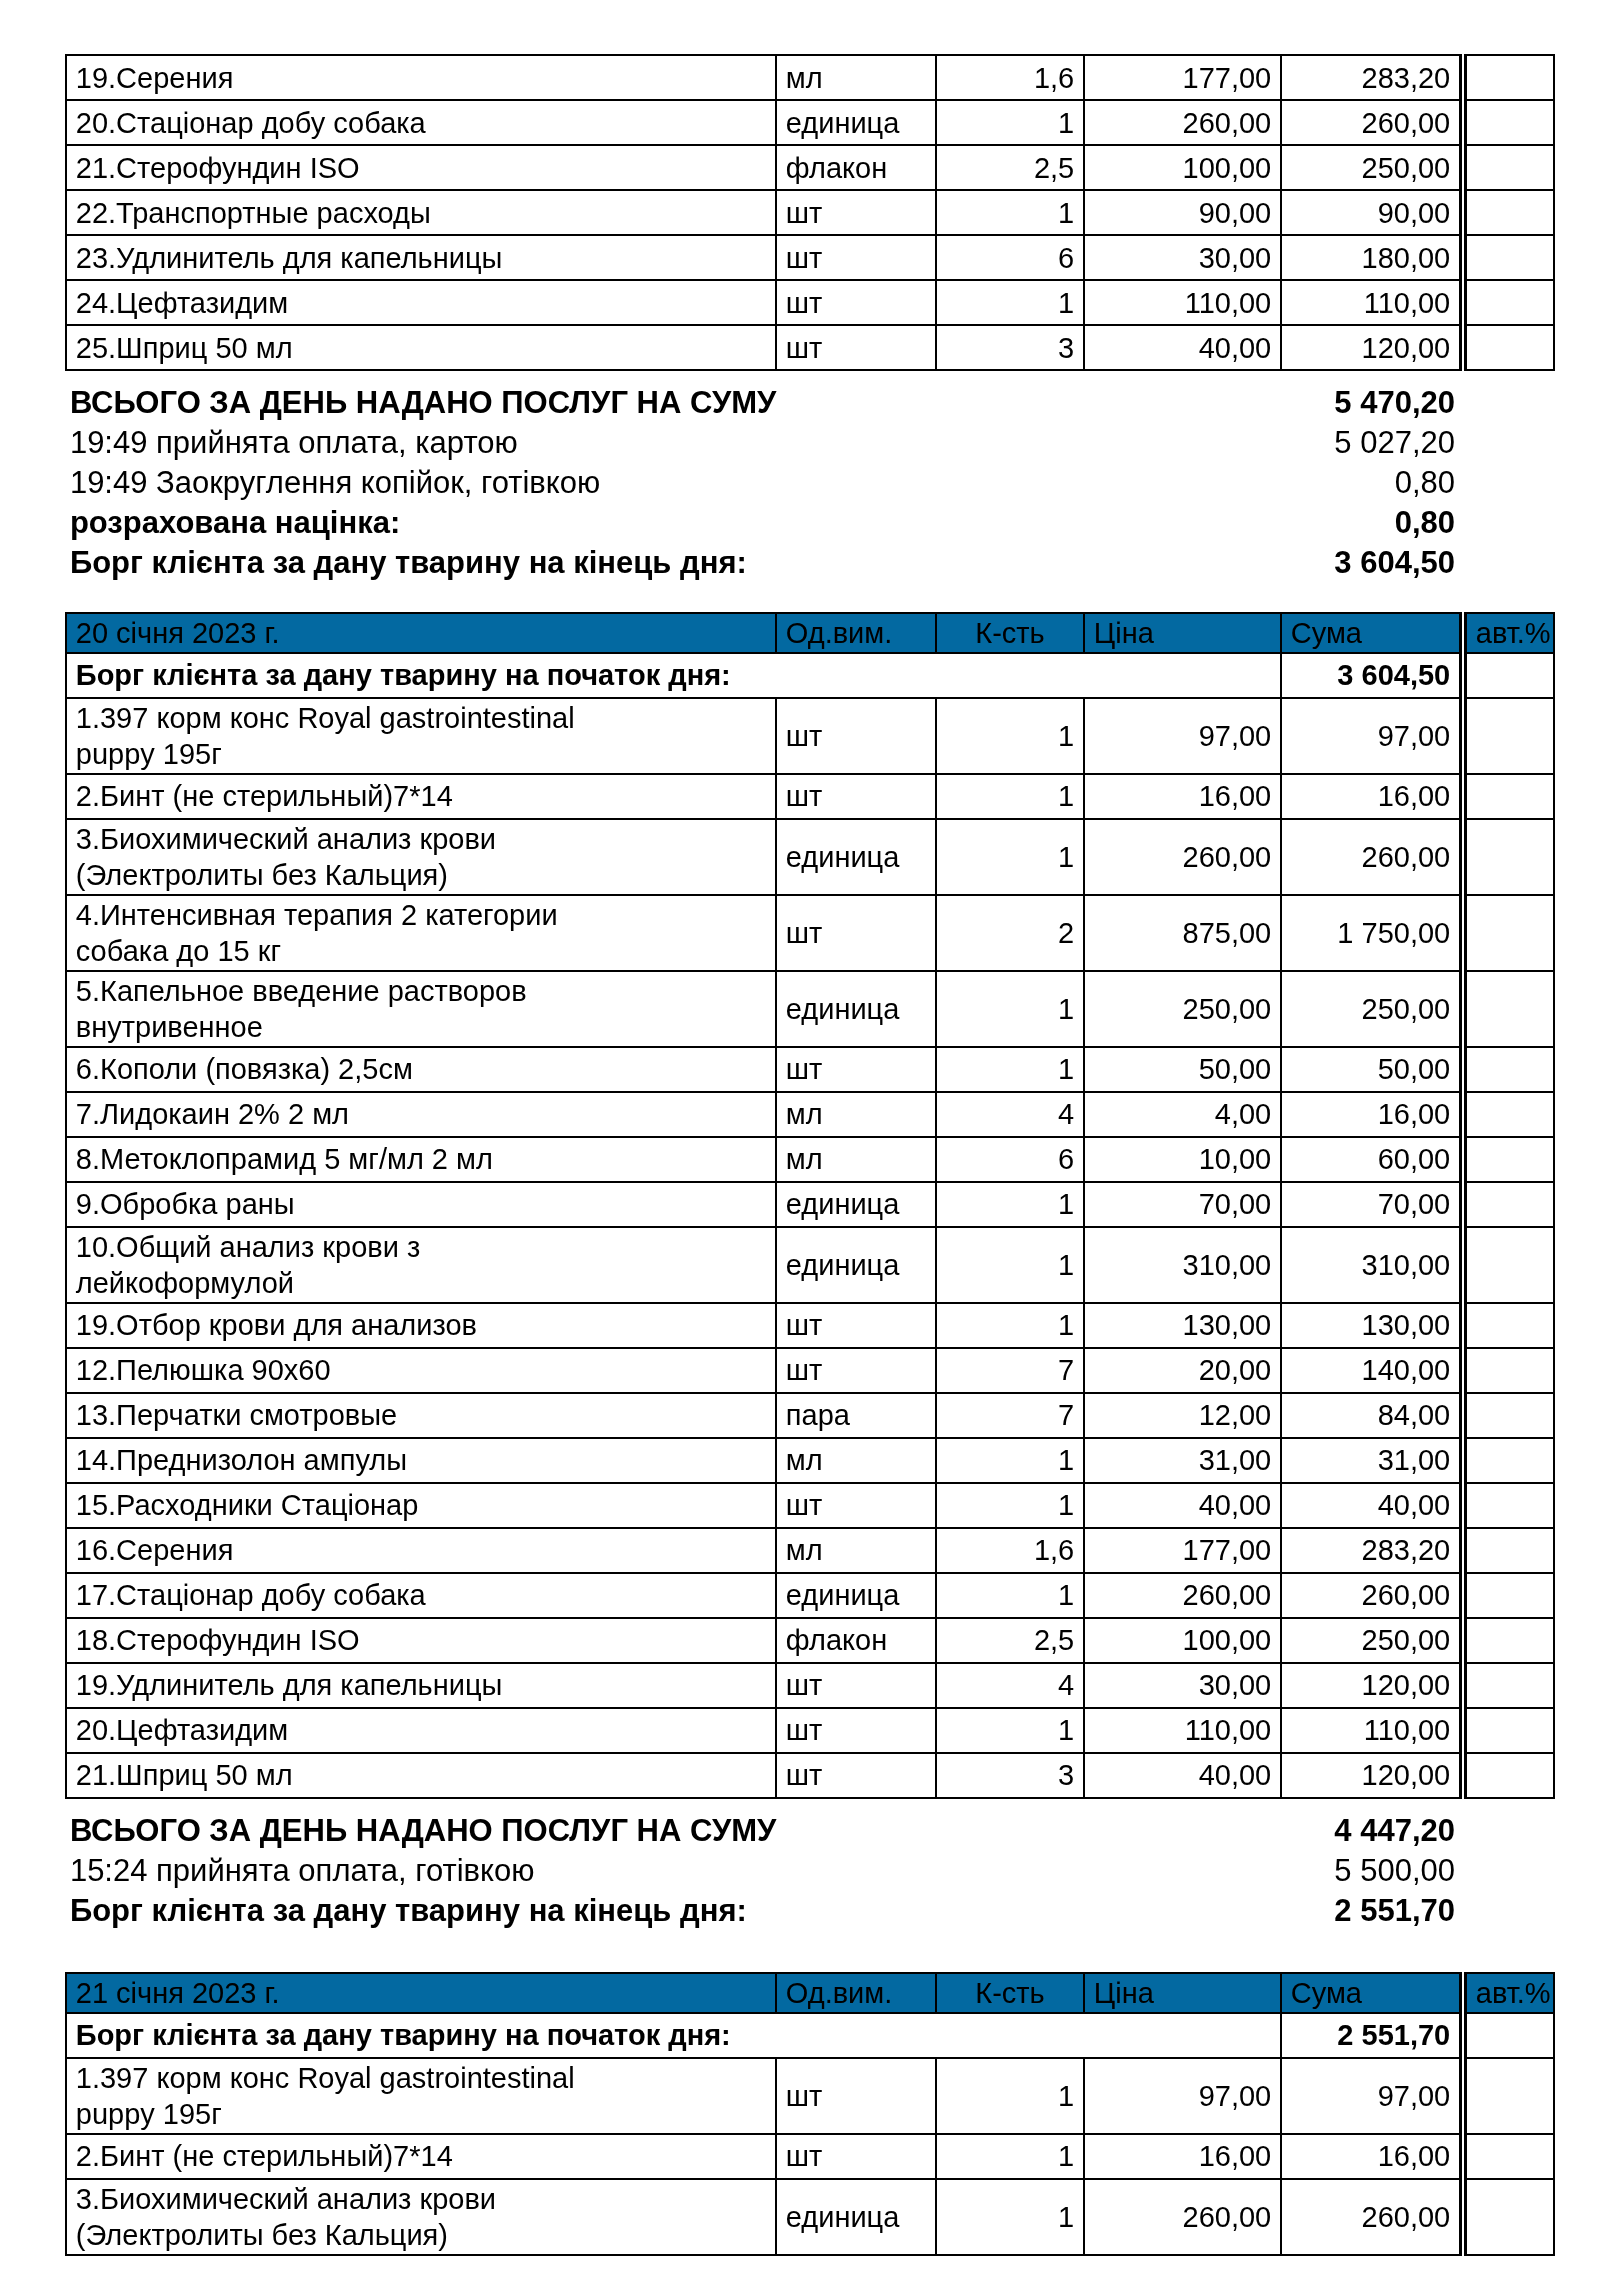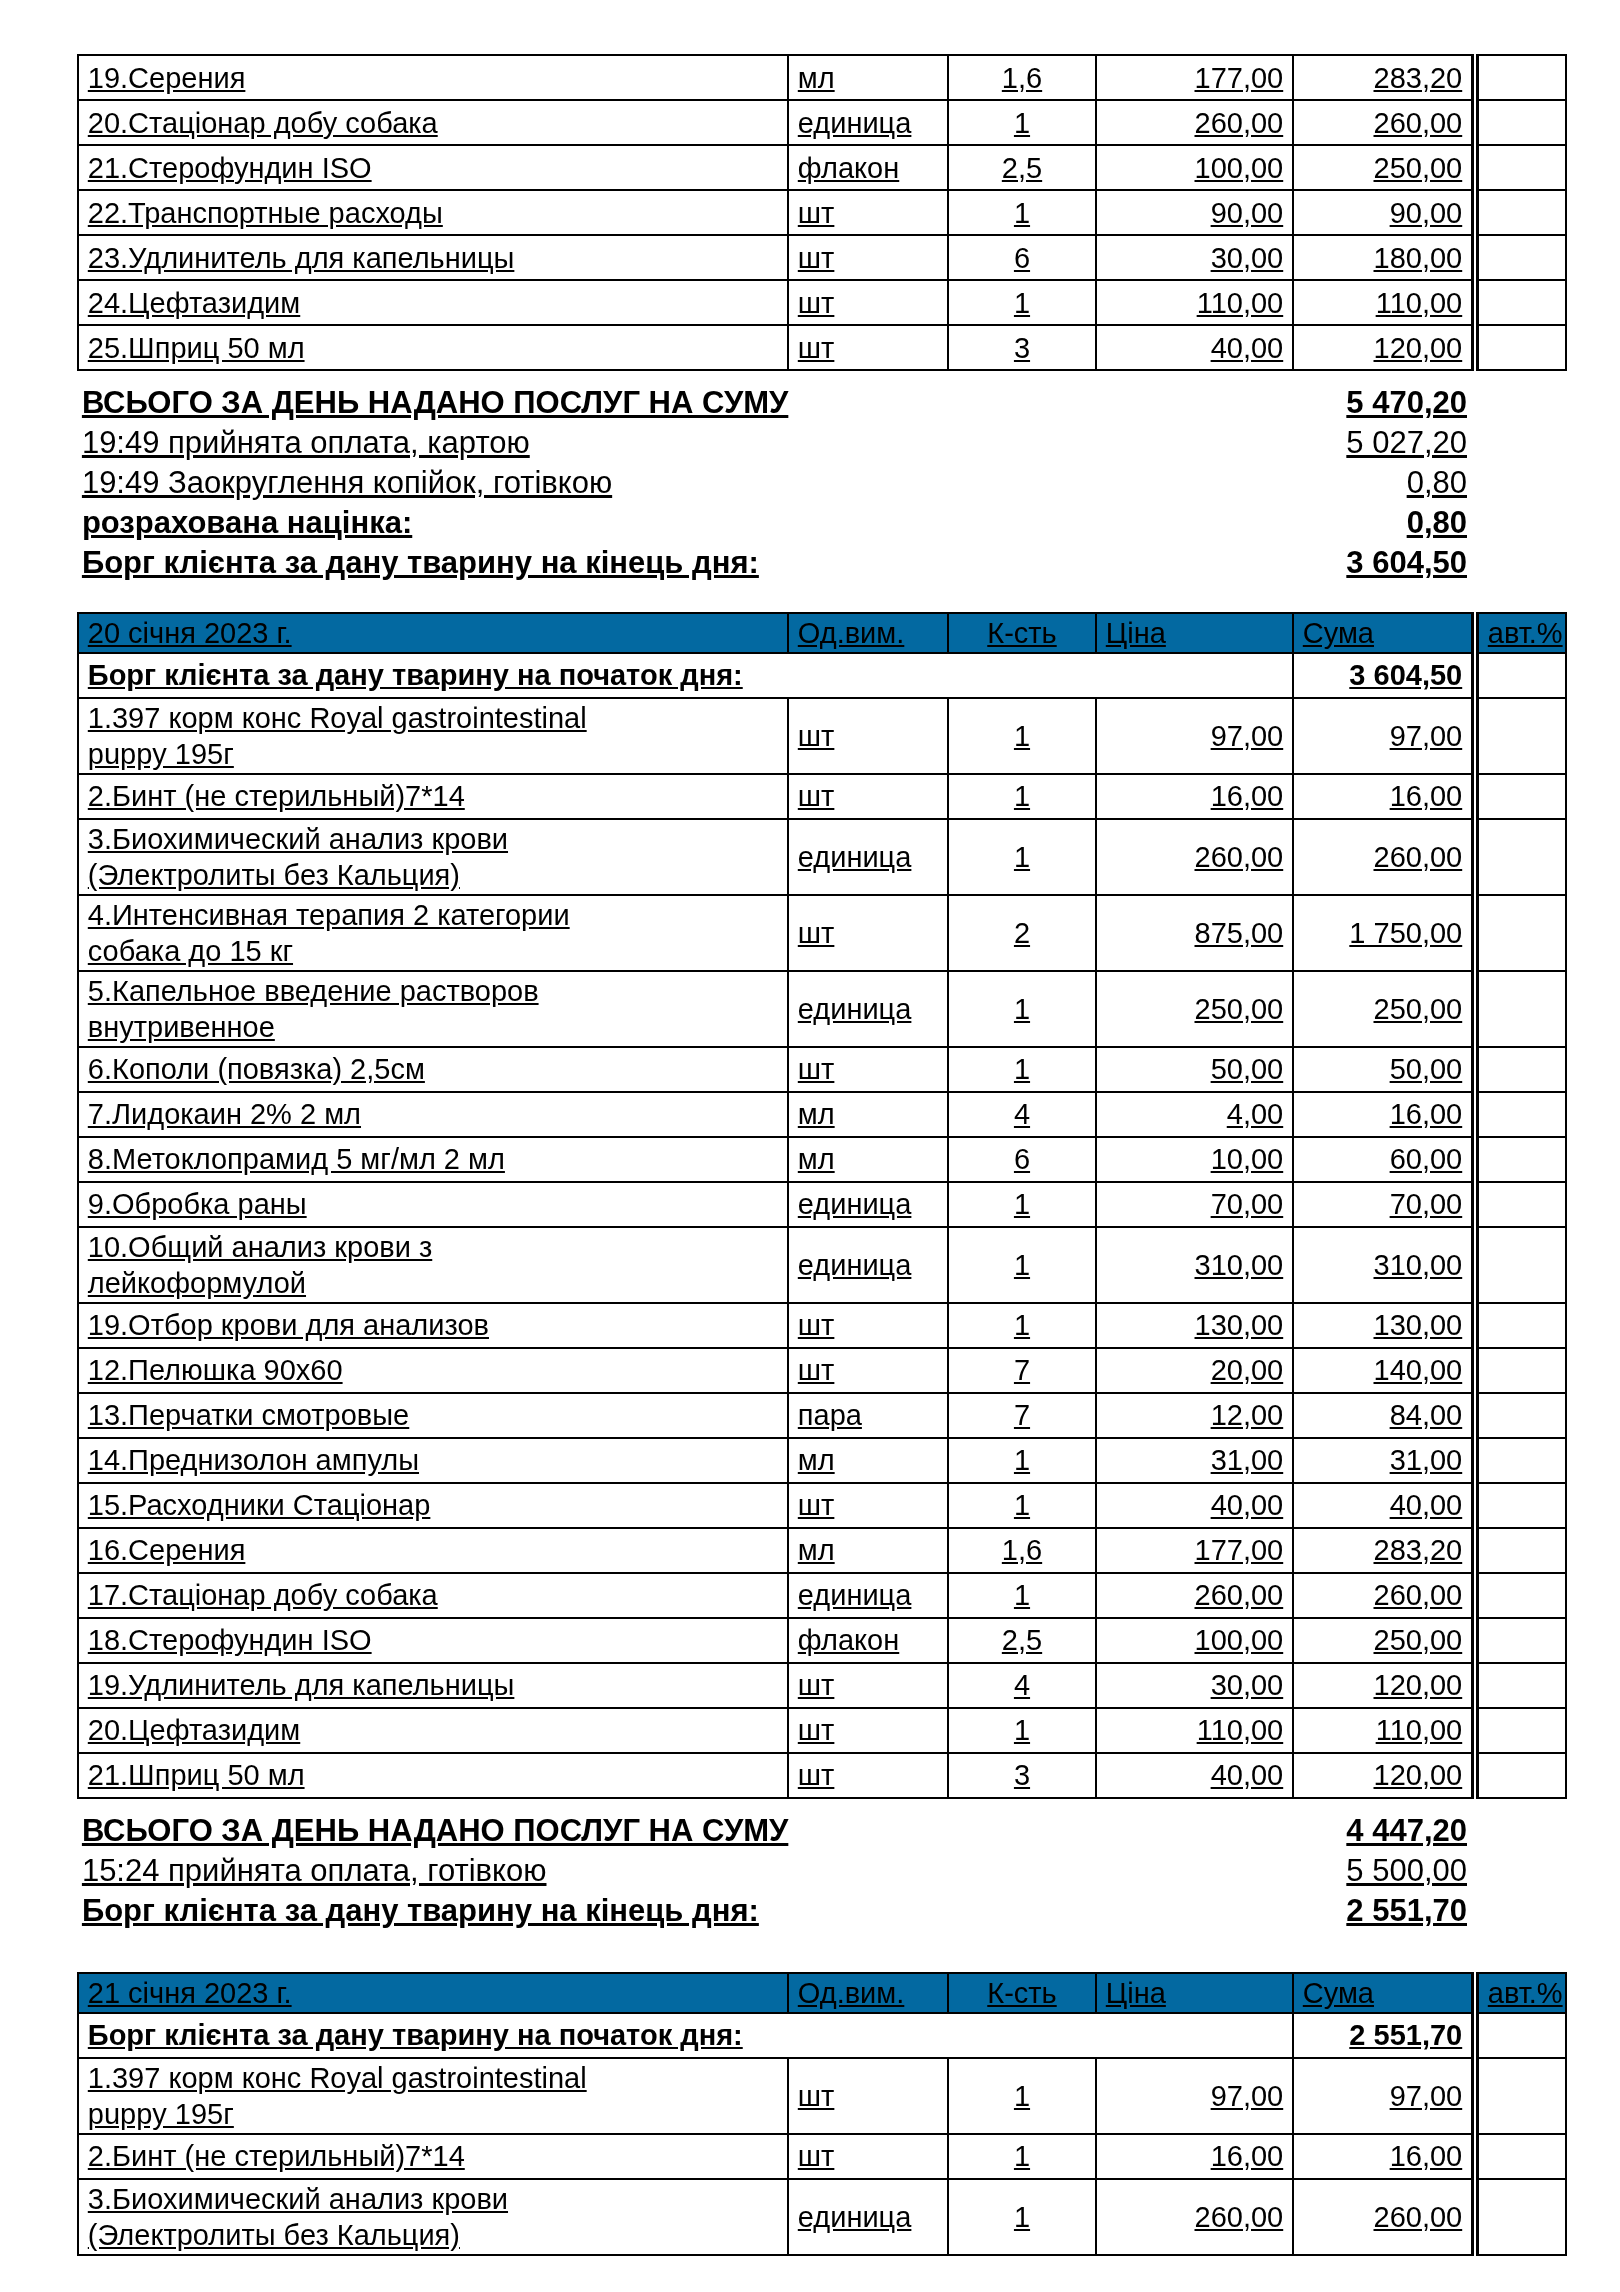--- a/index.html
+++ b/index.html
@@ -1,21 +1,21 @@
 <!DOCTYPE html>
 <html><head>
 <meta charset="utf-8">
 <style>
   html,body{margin:0;padding:0;background:#e8e8e8;}
   .page{
     width:1620px;height:2293px;background:#ffffff;position:relative;
     font-family:"Liberation Sans","DejaVu Sans",sans-serif;color:#000;
     overflow:hidden;
   }
-  .content{position:absolute;left:77px;top:54px;width:1512px;text-decoration:underline;}
+  .content{position:absolute;left:65px;top:54px;width:1512px;}
   table.items{
     border-collapse:collapse;table-layout:fixed;width:1488px;
     margin:0;
   }
   table.items col.c-name{width:710px;}
   table.items col.c-unit{width:160px;}
   table.items col.c-qty{width:148px;}
   table.items col.c-price{width:197px;}
   table.items col.c-sum{width:182px;}
   table.items col.c-avt{width:91px;}
@@ -27,21 +27,21 @@
     vertical-align:middle;
     overflow:hidden;
     font-weight:normal;
   }
   table.items td.avt, table.items th.avt{border-left:8.8px double #000;}
   table.items tr.single{height:45px;}
   thead th{background:#0369a1;text-align:left;}
   thead th.qty{text-align:center;}
   td.name{text-align:left;white-space:pre-line;}
   td.unit{text-align:left;border-radius:12px;}
-  td.qty{text-align:center;}
+  td.qty{text-align:right;}
   td.price, td.sum{text-align:right;}
   tr.opening td{font-weight:bold;border-radius:9px;}
   tr.opening td.sum{font-weight:bold;}
   .summary{width:1488px;}
   .sum-line{
     display:flex;justify-content:space-between;align-items:center;
     font-size:31px;line-height:40px;
   }
   .sum-line .s-label{padding-left:4.9px;}
   .sum-line .s-value{padding-right:98px;margin-left:44px;}

